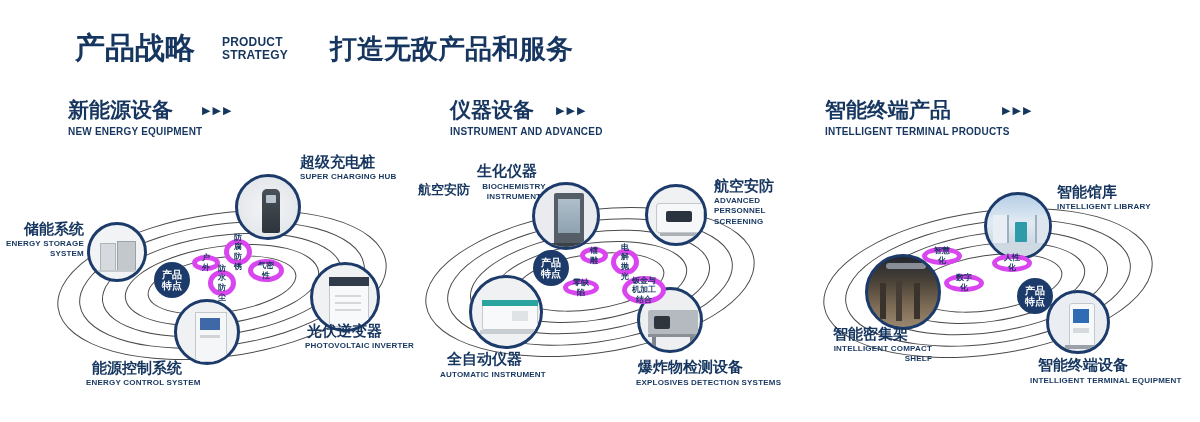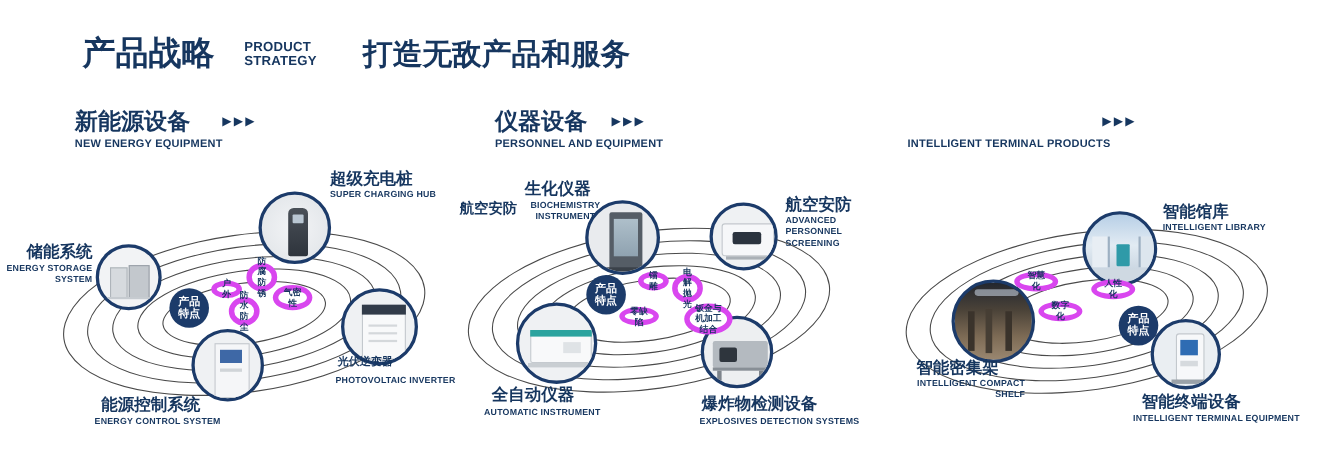--- a/index.html
+++ b/index.html
@@ -66,40 +66,40 @@
   <div class="abs cnT" style="left:8px;top:220px;width:76px;text-align:right;font-size:15px;">储能系统</div>
   <div class="abs enB" style="left:0px;top:239px;width:84px;text-align:right;">ENERGY STORAGE SYSTEM</div>
 
   <div class="circle" style="left:310px;top:262px;width:70px;height:70px;background:#eff1f3;">
     <i class="sh" style="left:16px;top:12px;width:38px;height:48px;background:#f8f9fa;border:1px solid #c3c8cd;border-radius:2px;"></i>
     <i class="sh" style="left:16px;top:12px;width:40px;height:9px;background:#313b49;"></i>
     <i class="sh" style="left:22px;top:30px;width:26px;height:2px;background:#d4d8db;"></i>
     <i class="sh" style="left:22px;top:37px;width:26px;height:2px;background:#d4d8db;"></i>
     <i class="sh" style="left:22px;top:44px;width:26px;height:2px;background:#d4d8db;"></i>
   </div>
-  <div class="abs cnT" style="left:307px;top:322px;font-size:10px;">光伏逆变器</div>
+  <div class="abs cnT" style="left:307px;top:322px;font-size:15px;">光伏逆变器</div>
   <div class="abs enT" style="left:305px;top:341px;font-size:8px;">PHOTOVOLTAIC INVERTER</div>
 
   <div class="circle" style="left:174px;top:299px;width:66px;height:66px;background:#eff1f3;">
     <i class="sh" style="left:18px;top:10px;width:30px;height:48px;background:#f5f6f8;border:1px solid #c3c8cd;"></i>
     <i class="sh" style="left:23px;top:16px;width:20px;height:12px;background:#3e68a6;"></i>
     <i class="sh" style="left:23px;top:33px;width:20px;height:3px;background:#d0d4d8;"></i>
   </div>
   <div class="abs cnT" style="left:92px;top:359px;font-size:15px;">能源控制系统</div>
   <div class="abs enT" style="left:86px;top:378px;font-size:8px;">ENERGY CONTROL SYSTEM</div>
 
   <div class="badge" style="left:154px;top:262px;">产品特点</div>
   <div class="bubble" style="left:192px;top:255px;width:28px;height:16px;">户外</div>
   <div class="bubble" style="left:224px;top:239px;width:28px;height:26px;">防腐防锈</div>
   <div class="bubble" style="left:248px;top:259px;width:36px;height:23px;">气密性</div>
   <div class="bubble" style="left:208px;top:270px;width:28px;height:26px;">防水防尘</div>
 
   <div class="abs cnT" style="left:450px;top:96px;font-size:21px;">仪器设备</div>
   <div class="abs chev" style="left:556px;top:104px;">▶▶▶</div>
-  <div class="abs enT" style="left:450px;top:126px;font-size:10px;">PERSONNEL AND EQUIPMENT</div>
+  <div class="abs enT" style="left:450px;top:126px;font-size:10px;">INSTRUMENT AND ADVANCED</div>
 
   <div class="orbits" style="left:590px;top:282px;">
     <div class="ring r1"></div>
     <div class="ring r2"></div>
     <div class="ring r3"></div>
     <div class="ring r4"></div>
     <div class="ring r5"></div>
   </div>
 
   <div class="circle" style="left:532px;top:182px;width:68px;height:68px;background:#e9ebee;">
@@ -137,20 +137,21 @@
   </div>
   <div class="abs cnT" style="left:638px;top:358px;font-size:15px;">爆炸物检测设备</div>
   <div class="abs enT" style="left:636px;top:378px;font-size:8px;">EXPLOSIVES DETECTION SYSTEMS</div>
 
   <div class="badge" style="left:533px;top:250px;">产品特点</div>
   <div class="bubble" style="left:580px;top:247px;width:28px;height:17px;">镭雕</div>
   <div class="bubble" style="left:611px;top:249px;width:28px;height:26px;">电解抛光</div>
   <div class="bubble" style="left:563px;top:279px;width:36px;height:17px;">零缺陷</div>
   <div class="bubble" style="left:622px;top:276px;width:44px;height:28px;">钣金与机加工结合</div>
 
+  <div class="abs cnT" style="left:825px;top:96px;font-size:21px;">智能终端产品</div>
   <div class="abs chev" style="left:1002px;top:104px;">▶▶▶</div>
   <div class="abs enT" style="left:825px;top:126px;font-size:10px;">INTELLIGENT TERMINAL PRODUCTS</div>
 
   <div class="orbits" style="left:988px;top:283px;">
     <div class="ring r1"></div>
     <div class="ring r2"></div>
     <div class="ring r3"></div>
     <div class="ring r4"></div>
     <div class="ring r5"></div>
   </div>

